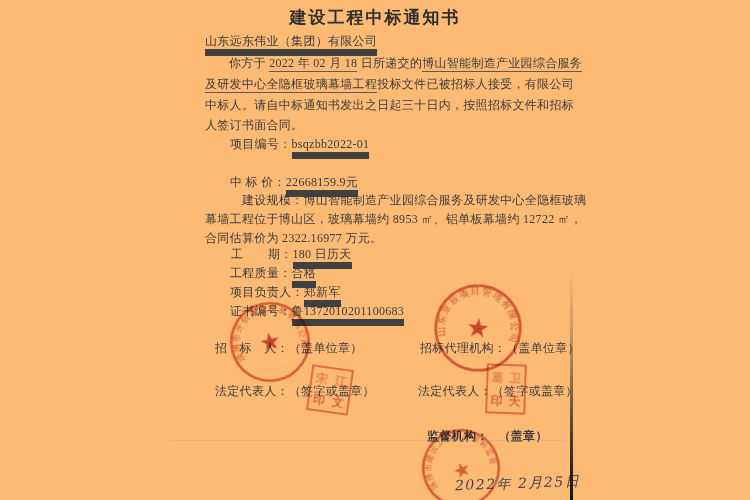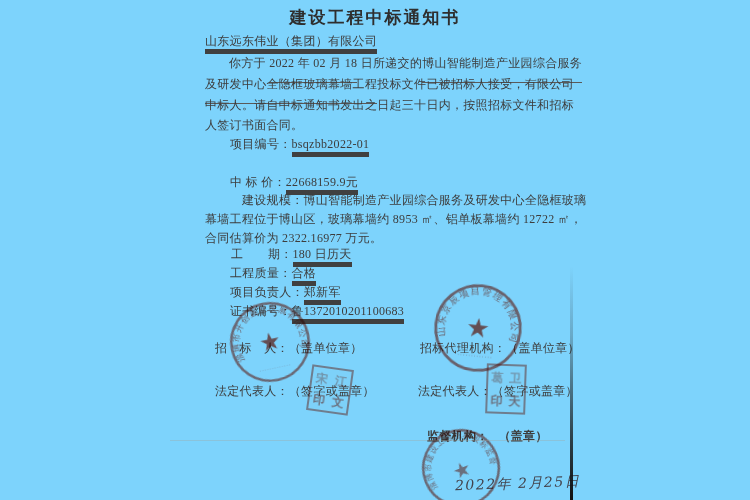--- a/index.html
+++ b/index.html
@@ -1,23 +1,23 @@
 <!DOCTYPE html>
 <html><head>
 <meta charset="utf-8">
 <style>
   html,body{margin:0;padding:0;}
-  .stage{position:relative;width:750px;height:500px;background:#7dd3fc;overflow:hidden;
+  .stage{position:relative;width:750px;height:500px;background:#fdba74;overflow:hidden;
          font-family:"Liberation Serif","DejaVu Serif",serif;color:#3d3d3d;}
   .line{position:absolute;white-space:nowrap;font-size:12px;line-height:16px;letter-spacing:.3px;}
   .title{position:absolute;left:0;top:6px;width:750px;text-align:center;
          font-size:17px;font-weight:bold;letter-spacing:2px;color:#2e2e2e;
          font-family:"Liberation Sans","DejaVu Sans",sans-serif;}
-  .u{border-bottom:5px solid #404040;padding-bottom:1px;}
-  .seg-u{border-bottom:1px solid #5a5a5a;padding-bottom:12px;}
+  .u{border-bottom:7px solid #404040;padding-bottom:1px;}
+  .seg-u{border-bottom:1px solid #5a5a5a;padding-bottom:1px;}
   .label{color:#3d3d3d;}
   .hint{color:#3d3d3d;}
   
   .stamp{position:absolute;mix-blend-mode:multiply;opacity:.88;filter:blur(.4px);}
   
   .seal{position:absolute;border:2px solid rgba(198,68,56,.55);display:flex;flex-wrap:wrap;
         align-items:center;justify-content:center;mix-blend-mode:multiply;filter:blur(.5px);
         background:rgba(255,240,238,.15);}
   .seal span{width:50%;text-align:center;font-size:12px;line-height:14px;
              color:rgba(190,60,48,.62);font-weight:bold;}

